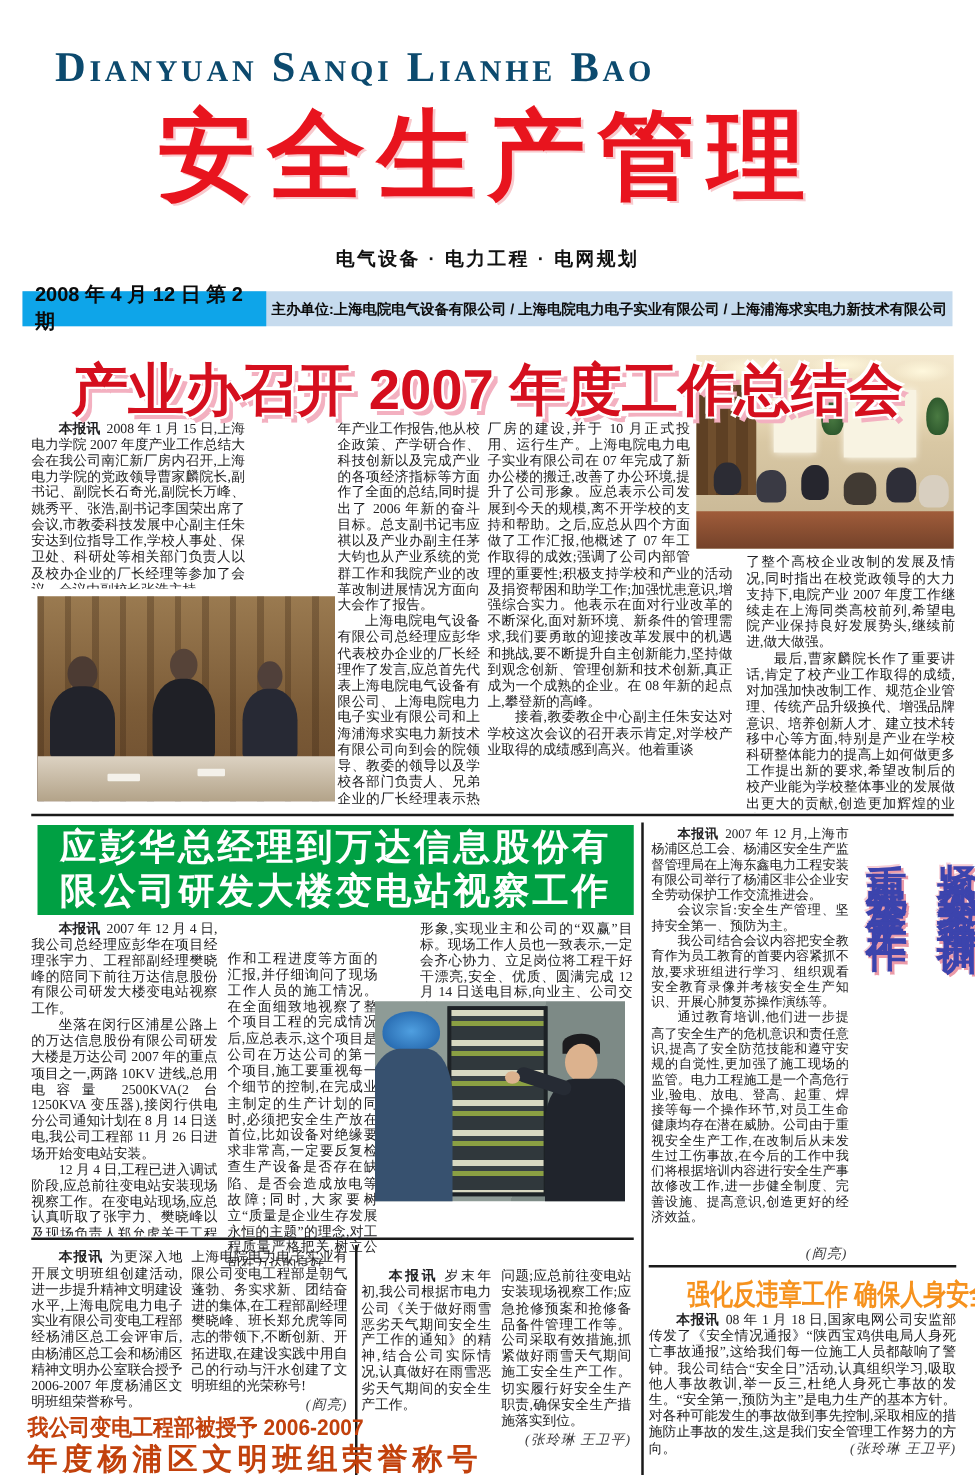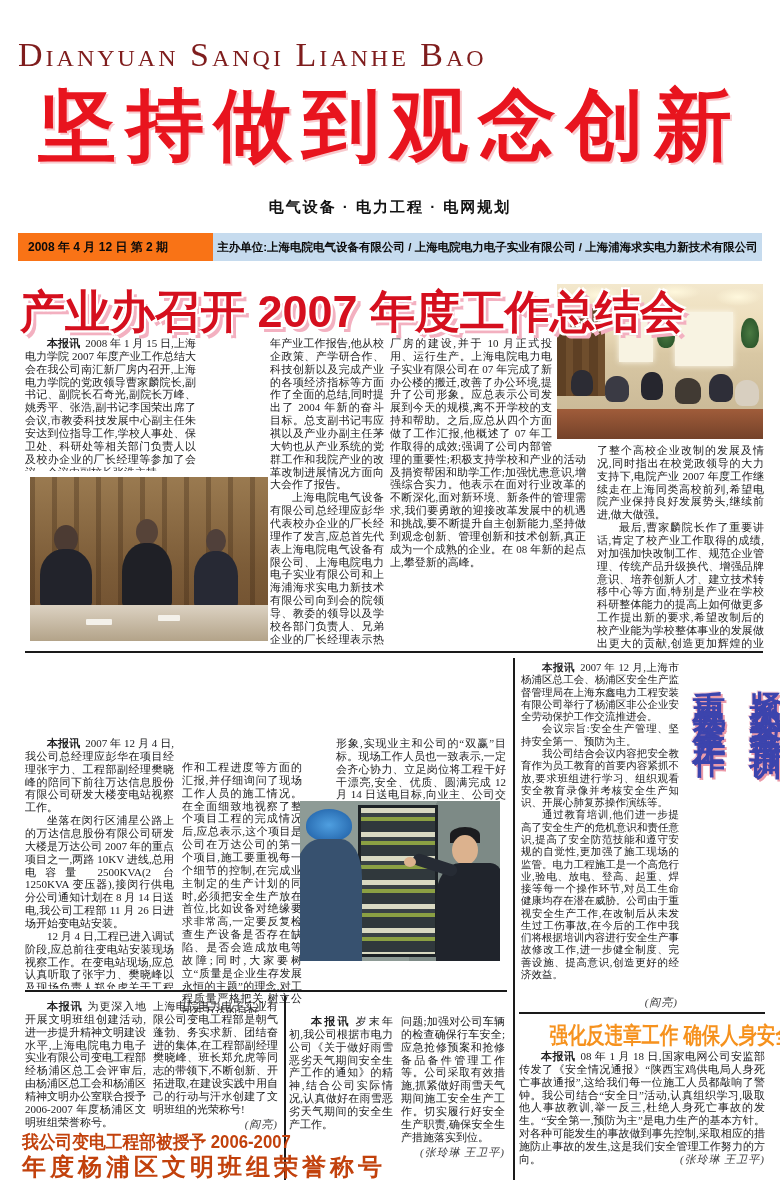--- a/index.html
+++ b/index.html
@@ -1,40 +1,40 @@
 <!DOCTYPE html>
 <html><head>
 <meta charset="utf-8">
 <style>
   html,body{margin:0;padding:0;background:#e9e9e9;}
   #page{position:relative;width:780px;height:1180px;margin:0 auto;background:#ffffff;overflow:hidden;
         font-family:"Liberation Serif","DejaVu Serif",serif;color:#1c1c1e;}
   
-  .roman{position:absolute;left:18px;top:36px;font-family:"Liberation Serif",serif;
-         font-variant:small-caps;font-weight:normal;font-size:34px;letter-spacing:3px;color:#7f1d1d;}
+  .roman{position:absolute;left:44px;top:36px;font-family:"Liberation Serif",serif;
+         font-variant:small-caps;font-weight:bold;font-size:34px;letter-spacing:3px;color:#0c4a6e;}
   .main-title{position:absolute;left:0;top:84px;width:780px;text-align:center;
          font-weight:bold;font-size:78px;line-height:1.05;color:#e8141e;letter-spacing:10px;
          font-family:"DejaVu Serif","Liberation Serif",serif;text-shadow:2px 2px 0 #f8c9cd;}
   .tagline{position:absolute;left:0;top:198px;width:780px;text-align:center;
          font-family:"Liberation Sans",sans-serif;font-weight:bold;font-size:15px;letter-spacing:2px;color:#111;}
   .datebar{position:absolute;left:18px;top:233px;width:744px;height:28px;background:#c6dbee;
          display:flex;align-items:center;font-family:"Liberation Sans",sans-serif;font-weight:bold;}
-  .datebar .left{background:#f97316;height:28px;width:195px;display:flex;align-items:center;
-         padding-left:10px;box-sizing:border-box;font-size:12px;color:#0b0b0b;}
+  .datebar .left{background:#0ea5e9;height:28px;width:195px;display:flex;align-items:center;
+         padding-left:10px;box-sizing:border-box;font-size:16px;color:#0b0b0b;}
   .datebar .right{flex:1;text-align:center;font-size:11.5px;color:#0b0b0b;}
   
   .col{position:absolute;font-size:11px;line-height:1.17;text-align:justify;overflow:hidden;color:#212123;}
   .col p{margin:0;text-indent:2em;}
   .col p.cont{text-indent:0;}
   .lead{margin-right:5px;font-family:"Liberation Sans",sans-serif;}
   .byline{text-align:right;font-style:italic;letter-spacing:1px;color:#3a3a3c;margin-top:2px;}
   .hline{position:absolute;height:2px;background:#1a1a1a;}
   .vline{position:absolute;width:1.5px;background:#1a1a1a;}
   
-  .h-main{position:absolute;left:20px;top:282px;width:740px;text-align:left;white-space:nowrap;
+  .h-main{position:absolute;left:20px;top:282px;width:740px;text-align:center;white-space:nowrap;
          font-family:"Liberation Sans",sans-serif;font-weight:bold;font-size:45px;color:#d50f1e;z-index:3;
          text-shadow:-2px -2px 0 #fff,2px -2px 0 #fff,-2px 2px 0 #fff,2px 2px 0 #fff,5px 5px 0 #f3b0c0;}
   .h-green{position:absolute;left:30px;top:660px;width:477px;height:72px;background:#00a043;
          display:flex;align-items:center;justify-content:center;box-sizing:border-box;padding:0 12px;}
   .h-green span{font-family:"Liberation Sans",sans-serif;font-weight:bold;font-size:29px;line-height:35px;
          letter-spacing:2.5px;color:#ffffff;text-align:center;}
   .h-vert{position:absolute;left:686px;top:664px;display:flex;flex-direction:row;gap:12px;z-index:2;}
   .h-vert div{writing-mode:vertical-rl;text-orientation:upright;font-family:"Liberation Sans",sans-serif;
          font-weight:bold;font-size:33px;letter-spacing:8px;color:#3c44ad;
          text-shadow:2px 2px 0 #eb9aa8,-1px -1px 0 #f6ccd4;}
@@ -86,21 +86,21 @@
   #photo3 .mbody{position:absolute;left:136px;top:62px;width:68px;height:100px;border-radius:35% 20% 0 0;background:#20242c;}
   #photo3 .arm{position:absolute;left:112px;top:58px;width:46px;height:12px;border-radius:6px;background:#262b34;transform:rotate(18deg);}
   #photo3 .hand{position:absolute;left:104px;top:56px;width:12px;height:10px;border-radius:50%;background:#dcb28e;}
 </style>
 </head>
 <body>
 
 <div id="page">
 
   <div class="roman">Dianyuan Sanqi Lianhe Bao</div>
-  <div class="main-title">坚持做到观念创新</div>
+  <div class="main-title">安全生产管理</div>
   <div class="tagline">电气设备 · 电力工程 · 电网规划</div>
   <div class="datebar">
     <div class="left">2008 年 4 月 12 日  第 2 期</div>
     <div class="right">主办单位:上海电院电气设备有限公司 / 上海电院电力电子实业有限公司 / 上海浦海求实电力新技术有限公司</div>
   </div>
 
   <div class="h-main">产业办召开 2007 年度工作总结会</div>
 
   <div class="photo" id="photo2">
     <div class="glow" style="left:18px;top:2px;width:46px;height:18px;"></div>
@@ -120,27 +120,28 @@
     <div class="floor"></div>
   </div>
 
   <div class="col" style="left:25px;top:337px;width:171px;height:134px;">
     <p class="para"><b class="lead">本报讯</b><span>2008 年 1 月 15 日,上海电力学院 2007 年度产业工作总结大会在我公司南汇新厂房内召开,上海电力学院的党政领导曹家麟院长,副书记、副院长石奇光,副院长万峰、姚秀平、张浩,副书记李国荣出席了会议,市教委科技发展中心副主任朱安达到位指导工作,学校人事处、保卫处、科研处等相关部门负责人以及校办企业的厂长经理等参加了会议。会议由副校长张浩主持。</span></p>
 
   </div>
 
   <div class="col" style="left:204px;top:337px;width:180px;height:308px;">
     <div class="sp-l"></div>
-    <p class="cont">年产业工作报告,他从校企政策、产学研合作、科技创新以及完成产业的各项经济指标等方面作了全面的总结,同时提出了 2004 年新的奋斗目标。总支副书记韦应祺以及产业办副主任茅大钧也从产业系统的党群工作和我院产业的改革改制进展情况方面向大会作了报告。</p>
+    <p class="cont">年产业工作报告,他从校企政策、产学研合作、科技创新以及完成产业的各项经济指标等方面作了全面的总结,同时提出了 2006 年新的奋斗目标。总支副书记韦应祺以及产业办副主任茅大钧也从产业系统的党群工作和我院产业的改革改制进展情况方面向大会作了报告。</p>
     <p>上海电院电气设备有限公司总经理应彭华代表校办企业的厂长经理作了发言,应总首先代表上海电院电气设备有限公司、上海电院电力电子实业有限公司和上海浦海求实电力新技术有限公司向到会的院领导、教委的领导以及学校各部门负责人、兄弟企业的厂长经理表示热烈的欢迎。应总在发言中回顾了上海电院电气设备有限公司从创建到现在这 8 年多来的艰苦创业历程,并汇报了 2007 年公司完成的主要工作。公司在 2007 年完成了新</p>
   </div>
 
   <div class="col" style="left:390px;top:337px;width:196px;height:310px;">
     <div class="sp-r1"></div>
     <p class="cont">厂房的建设,并于 10 月正式投用、运行生产。上海电院电力电子实业有限公司在 07 年完成了新办公楼的搬迁,改善了办公环境,提升了公司形象。应总表示公司发展到今天的规模,离不开学校的支持和帮助。之后,应总从四个方面做了工作汇报,他概述了 07 年工作取得的成效;强调了公司内部管理的重要性;积极支持学校和产业的活动及捐资帮困和助学工作;加强忧患意识,增强综合实力。他表示在面对行业改革的不断深化,面对新环境、新条件的管理需求,我们要勇敢的迎接改革发展中的机遇和挑战,要不断提升自主创新能力,坚持做到观念创新、管理创新和技术创新,真正成为一个成熟的企业。在 08 年新的起点上,攀登新的高峰。</p>
+    <p>接着,教委教企中心副主任朱安达对学校这次会议的召开表示肯定,对学校产业取得的成绩感到高兴。他着重谈</p>
   </div>
 
   <div class="col" style="left:597px;top:444px;width:167px;height:206px;">
     <p class="cont">了整个高校企业改制的发展及情况,同时指出在校党政领导的大力支持下,电院产业 2007 年度工作继续走在上海同类高校前列,希望电院产业保持良好发展势头,继续前进,做大做强。</p>
     <p>最后,曹家麟院长作了重要讲话,肯定了校产业工作取得的成绩,对加强加快改制工作、规范企业管理、传统产品升级换代、增强品牌意识、培养创新人才、建立技术转移中心等方面,特别是产业在学校科研整体能力的提高上如何做更多工作提出新的要求,希望改制后的校产业能为学校整体事业的发展做出更大的贡献,创造更加辉煌的业绩。</p>
 
   </div>
 
   <div class="photo" id="photo1">
     <div class="head" style="left:24px;top:48px;width:24px;height:28px;"></div>
@@ -149,20 +150,23 @@
     <div class="body" style="left:92px;top:66px;width:50px;height:64px;background:#1f2026;"></div>
     <div class="head" style="left:176px;top:52px;width:20px;height:24px;background:#50403a;"></div>
     <div class="body" style="left:164px;top:74px;width:44px;height:56px;background:#272934;"></div>
     <div class="table"></div>
     <div class="paper" style="left:56px;bottom:16px;width:26px;"></div>
     <div class="paper" style="left:128px;bottom:20px;width:22px;"></div>
   </div>
 
   <div class="hline" style="left:25px;top:651px;width:738px;"></div>
 
+  <div class="h-green">
+    <span>应彭华总经理到万达信息股份有限公司研发大楼变电站视察工作</span>
+  </div>
 
   <div class="col" style="left:25px;top:737px;width:149px;height:252px;">
     <p class="para"><b class="lead">本报讯</b><span>2007 年 12 月 4 日,我公司总经理应彭华在项目经理张宇力、工程部副经理樊晓峰的陪同下前往万达信息股份有限公司研发大楼变电站视察工作。</span></p>
     <p>坐落在闵行区浦星公路上的万达信息股份有限公司研发大楼是万达公司 2007 年的重点项目之一,两路 10KV 进线,总用电容量 2500KVA(2 台 1250KVA 变压器),接闵行供电分公司通知计划在 8 月 14 日送电,我公司工程部 11 月 26 日进场开始变电站安装。</p>
     <p>12 月 4 日,工程已进入调试阶段,应总前往变电站安装现场视察工作。在变电站现场,应总认真听取了张宇力、樊晓峰以及现场负责人郑允虎关于工程概况、安全工</p>
   </div>
 
   <div class="col" style="left:182px;top:737px;width:146px;height:252px;margin-top:24px;">
     <div class="sp-r2"></div>
     <p class="cont">作和工程进度等方面的汇报,并仔细询问了现场工作人员的施工情况。在全面细致地视察了整个项目工程的完成情况后,应总表示,这个项目是公司在万达公司的第一个项目,施工要重视每一个细节的控制,在完成业主制定的生产计划的同时,必须把安全生产放在首位,比如设备对绝缘要求非常高,一定要反复检查生产设备是否存在缺陷、是否会造成放电等故障;同时,大家要树立“质量是企业生存发展永恒的主题”的理念,对工程质量严格把关,树立公司在万达的良好</p>
@@ -210,21 +214,21 @@
   </div>
   <div class="h-magenta">
     <span class="l1">我公司变电工程部被授予 2006-2007</span><br>
     <span class="l2">年度杨浦区文明班组荣誉称号</span>
   </div>
 
   <div class="col" style="left:289px;top:1015px;width:104px;height:152px;">
     <p class="para"><b class="lead">本报讯</b><span>岁末年初,我公司根据市电力公司《关于做好雨雪恶劣天气期间安全生产工作的通知》的精神,结合公司实际情况,认真做好在雨雪恶劣天气期间的安全生产工作。</span></p>
   </div>
   <div class="col" style="left:401px;top:1015px;width:104px;height:152px;">
-    <p class="cont">问题;加强对公司车辆的检查确保行车安全;应急抢修预案和抢修备品备件管理工作等。公司采取有效措施,抓紧做好雨雪天气期间施工安全生产工作。切实履行好安全生产职责,确保安全生产措施落实到位。</p>
+    <p class="cont">问题;应总前往变电站安装现场视察工作;应急抢修预案和抢修备品备件管理工作等。公司采取有效措施,抓紧做好雨雪天气期间施工安全生产工作。切实履行好安全生产职责,确保安全生产措施落实到位。</p>
     <div class="byline">(张玲琳 王卫平)</div>
   </div>
 
   <div class="hline" style="left:519px;top:1012px;width:246px;height:1.5px;"></div>
   <div class="h-orange">
     <span>强化反违章工作 确保人身安全</span>
   </div>
   <div class="col" style="left:519px;top:1050px;width:246px;height:128px;">
     <p class="para"><b class="lead">本报讯</b><span>08 年 1 月 18 日,国家电网公司安监部传发了《安全情况通报》“陕西宝鸡供电局人身死亡事故通报”,这给我们每一位施工人员都敲响了警钟。我公司结合“安全日”活动,认真组织学习,吸取他人事故教训,举一反三,杜绝人身死亡事故的发生。“安全第一,预防为主”是电力生产的基本方针。对各种可能发生的事故做到事先控制,采取相应的措施防止事故的发生,这是我们安全管理工作努力的方向。</span></p>
     <div class="byline" style="margin-top:-13px;">(张玲琳 王卫平)</div>

